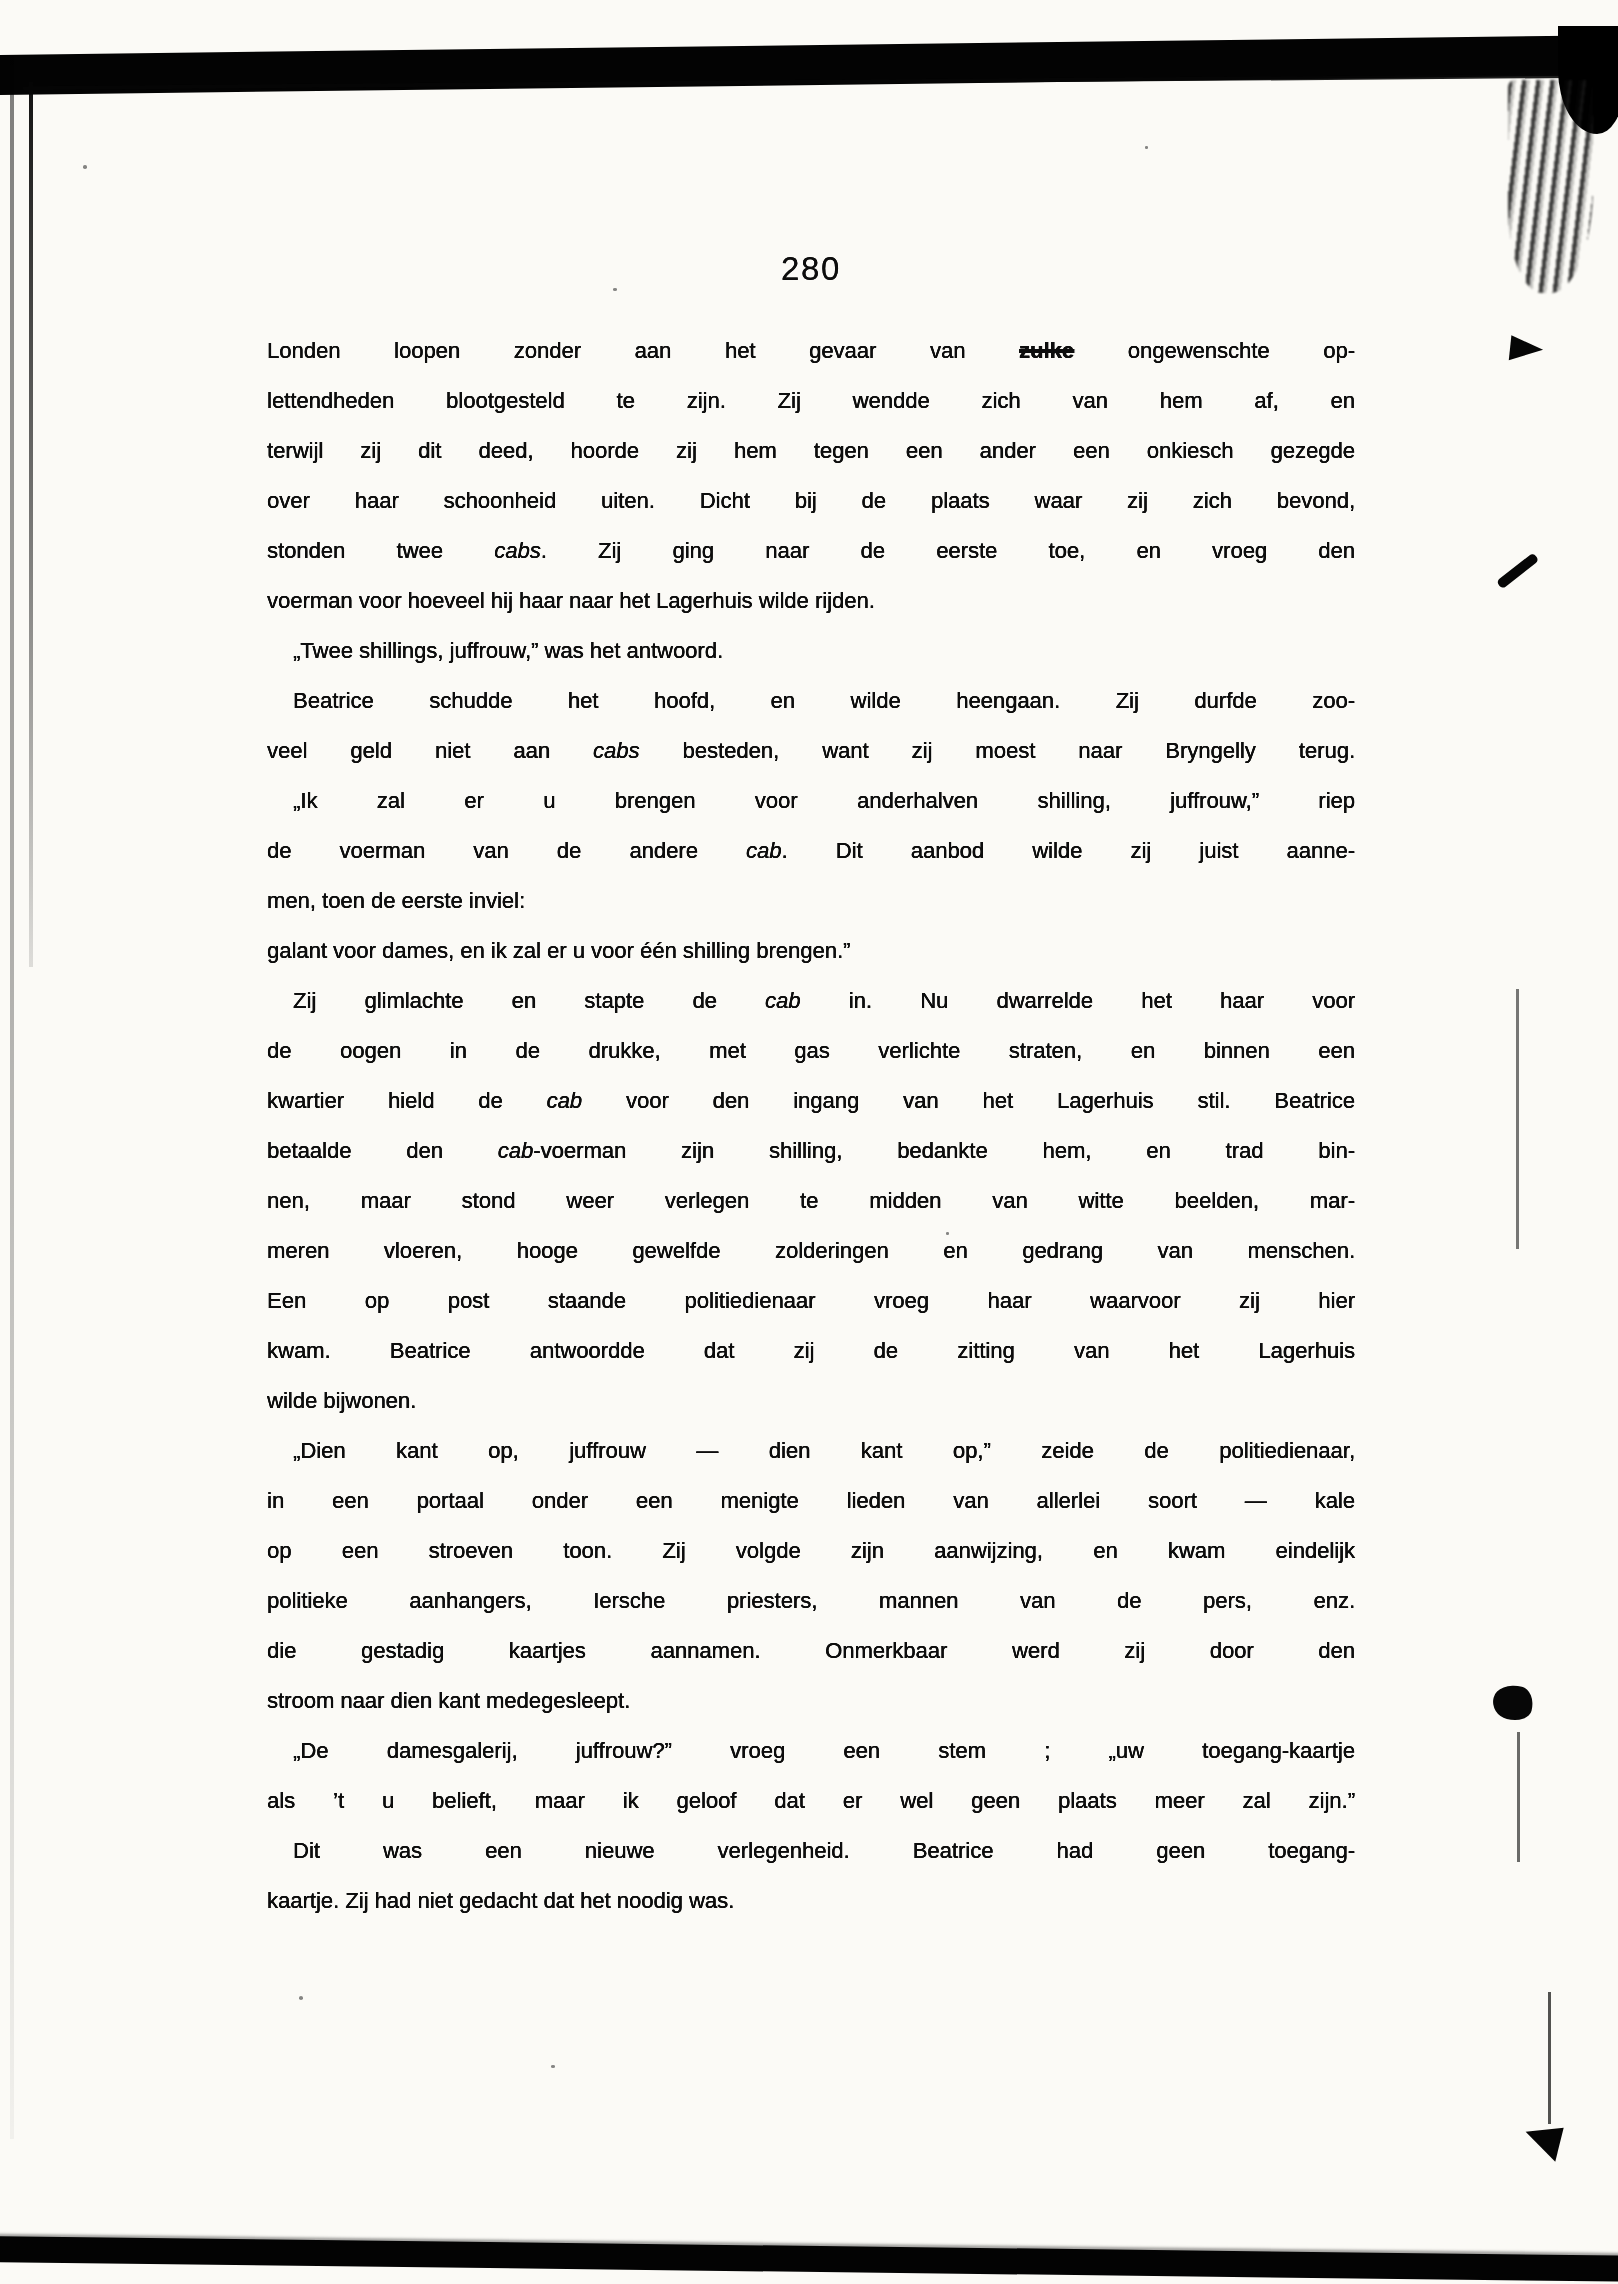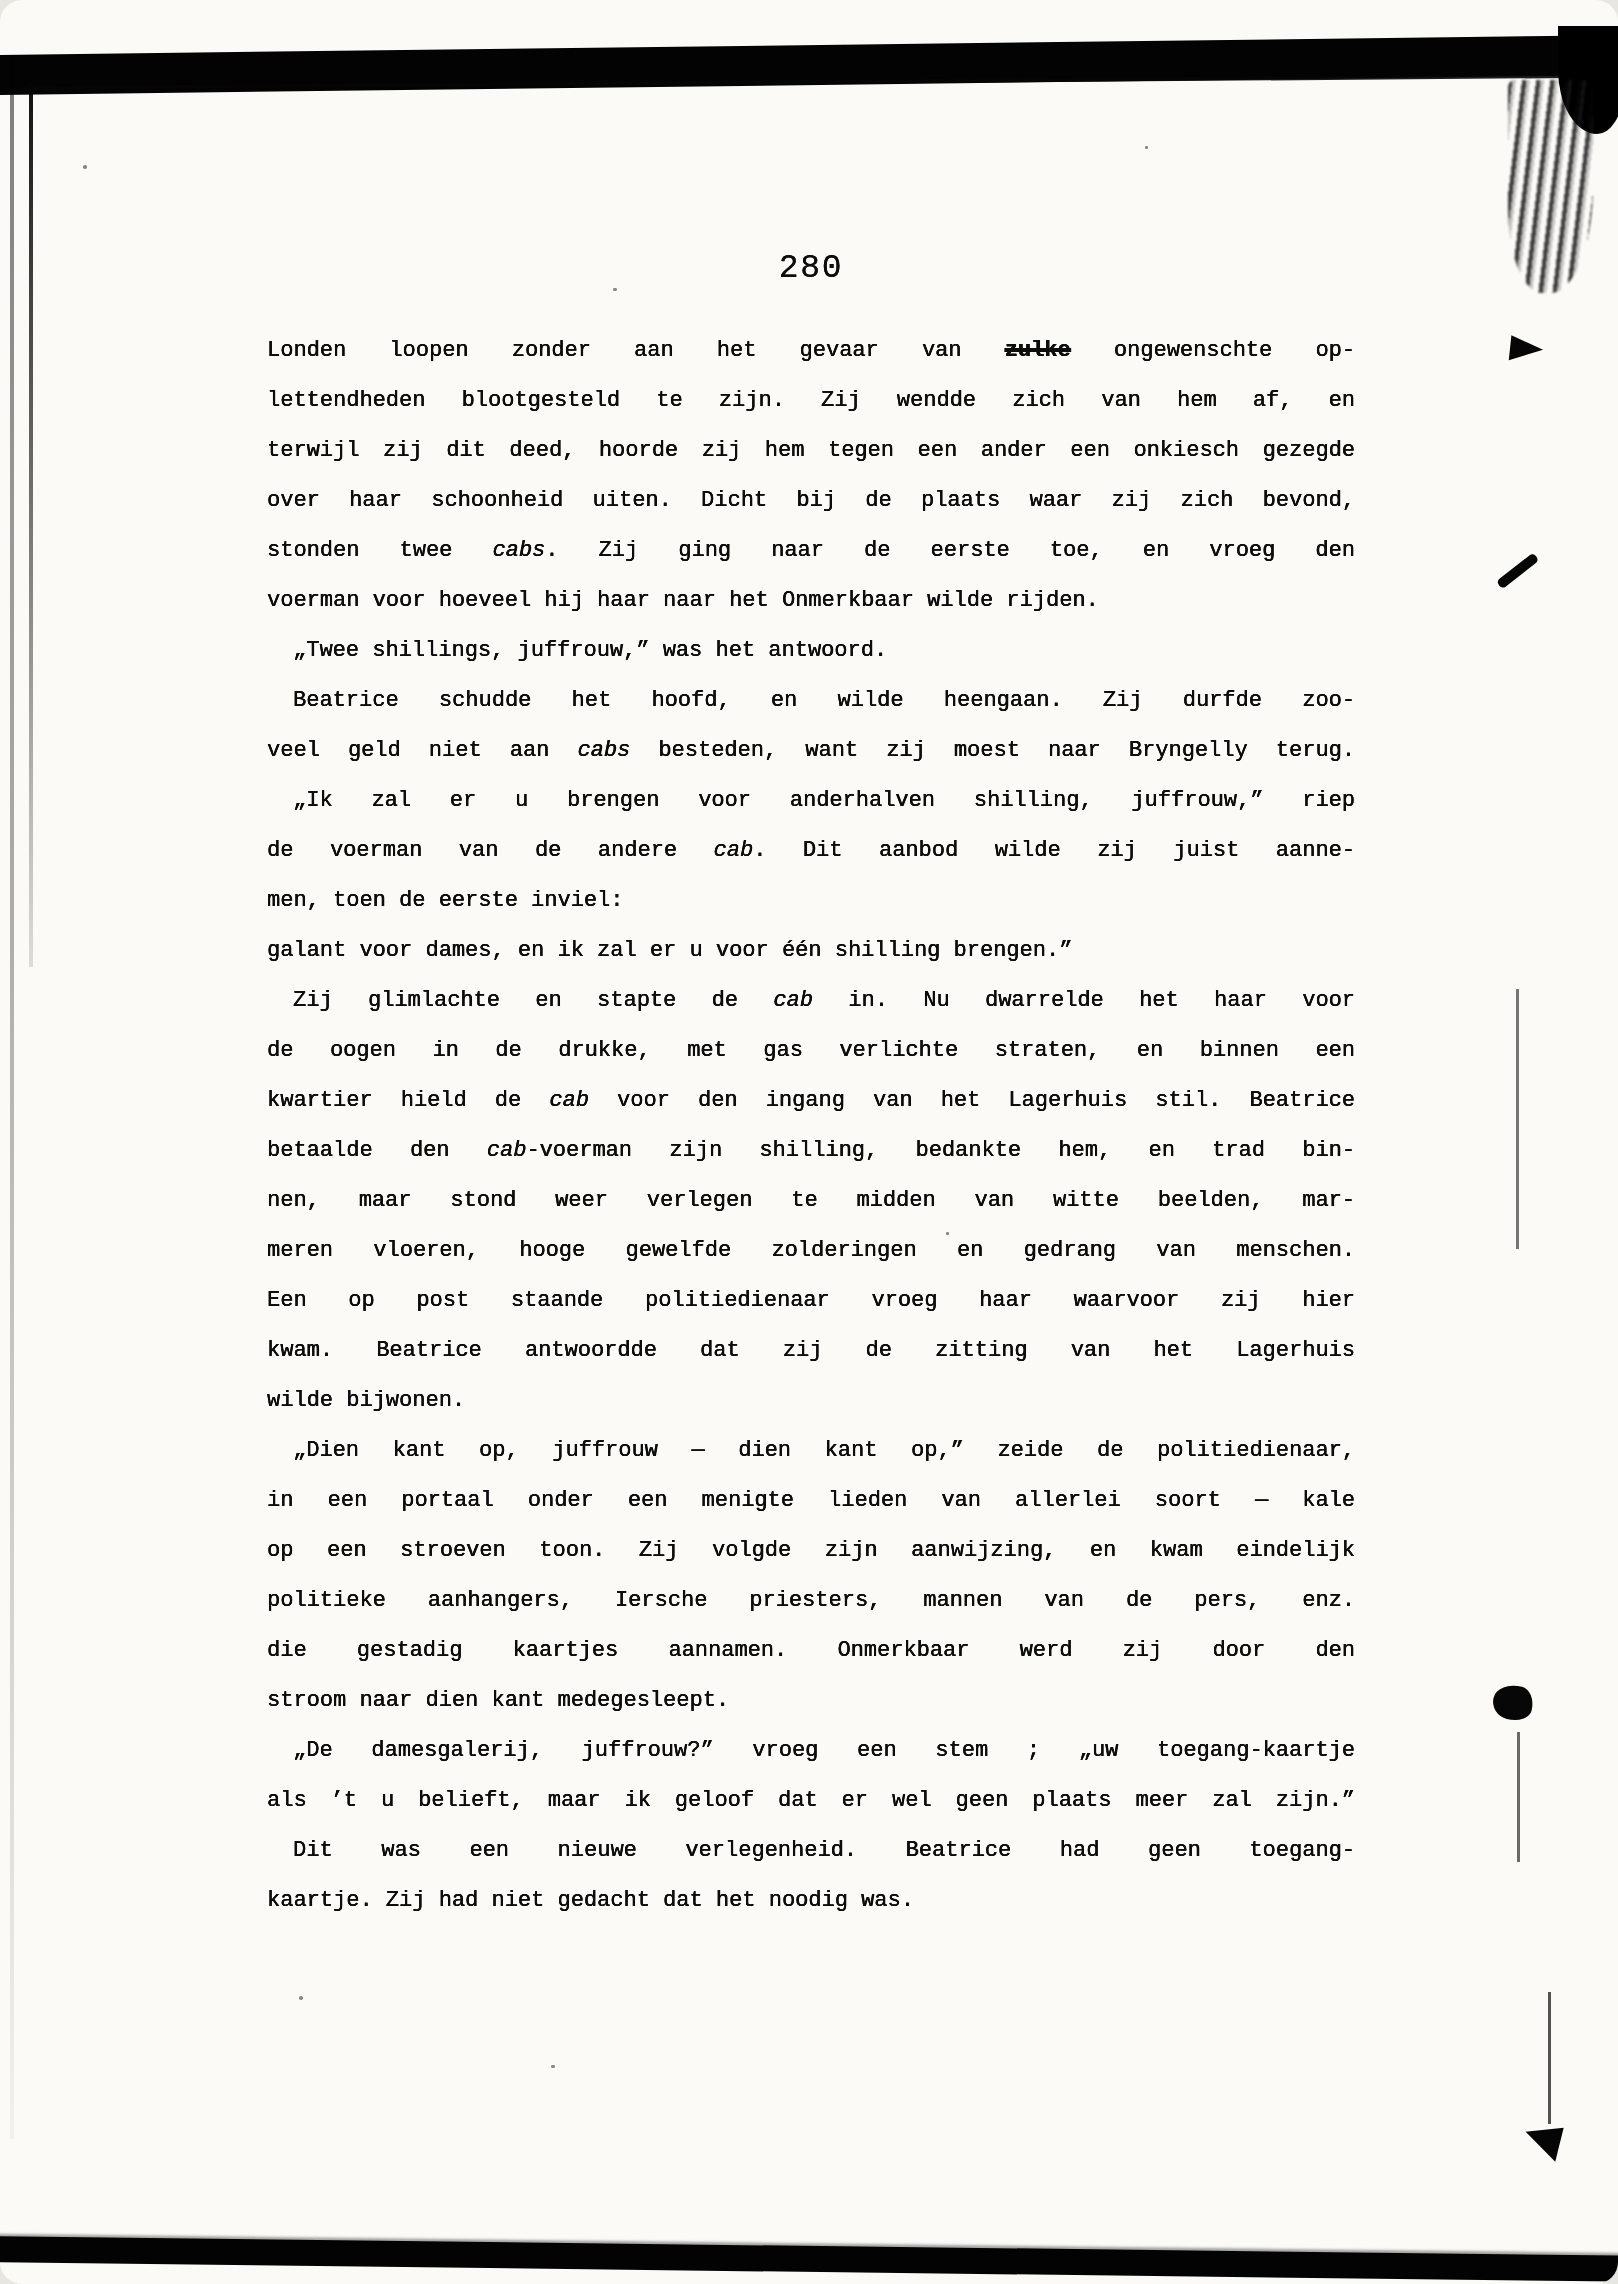--- a/index.html
+++ b/index.html
@@ -5,23 +5,22 @@
   :root{
     --paper:#fbfaf6;
     --ink:#0d0d0d;
   }
   html,body{margin:0;padding:0;background:#e8e6e0;}
   .scan-page{
     position:relative;
     width:1618px;height:2284px;
     background:var(--paper);
     overflow:hidden;
-    font-family:Liberation Mono, monospace;
+    font-family:Liberation Sans, sans-serif;
     color:var(--ink);
-    border-radius:22px;
   }
 
   
   .artifact{position:absolute;pointer-events:none;}
   .top-band{left:-17.4px;top:45px;width:1666px;height:40px;background:#030303;transform:rotate(-0.7deg);}
   .top-thin{left:22.6px;top:80px;width:1571px;height:3.5px;background:#050505;opacity:.9;transform:rotate(-0.45deg);}
   .corner-blot-tr{left:1558px;top:26px;width:65px;height:108px;background:#000;border-radius:0 0 40% 60%;}
   .smear-tr{
     left:1508px;top:80px;width:85px;height:213px;
     background:repeating-linear-gradient(97deg, rgba(5,5,5,.9) 0 4.3px, rgba(60,60,60,.35) 4.3px 7.8px, rgba(0,0,0,0) 7.8px 14px);
@@ -102,21 +101,21 @@
   <div class="artifact dot d6"></div>
   <div class="artifact dot d7"></div>
 
   <div class="page-number">280</div>
   <div class="text-block" id="text-block">
       <div class="line">Londen loopen zonder aan het gevaar van <span class="smudged">zulke</span> ongewenschte op-</div>
       <div class="line">lettendheden blootgesteld te zijn. Zij wendde zich van hem af, en</div>
       <div class="line">terwijl zij dit deed, hoorde zij hem tegen een ander een onkiesch gezegde</div>
       <div class="line">over haar schoonheid uiten. Dicht bij de plaats waar zij zich bevond,</div>
       <div class="line">stonden twee <i>cabs</i>. Zij ging naar de eerste toe, en vroeg den</div>
-      <div class="line nojust">voerman voor hoeveel hij haar naar het Onmerkbaar wilde rijden.</div>
+      <div class="line nojust">voerman voor hoeveel hij haar naar het Lagerhuis wilde rijden.</div>
       <div class="line indent nojust">„Twee shillings, juffrouw,” was het antwoord.</div>
       <div class="line indent">Beatrice schudde het hoofd, en wilde heengaan. Zij durfde zoo-</div>
       <div class="line">veel geld niet aan <i>cabs</i> besteden, want zij moest naar Bryngelly terug.</div>
       <div class="line indent">„Ik zal er u brengen voor anderhalven shilling, juffrouw,” riep</div>
       <div class="line">de voerman van de andere <i>cab</i>. Dit aanbod wilde zij juist aanne-</div>
       <div class="line nojust">men, toen de eerste inviel:</div>
       <div class="line nojust">galant voor dames, en ik zal er u voor één shilling brengen.”</div>
       <div class="line indent">Zij glimlachte en stapte de <i>cab</i> in. Nu dwarrelde het haar voor</div>
       <div class="line">de oogen in de drukke, met gas verlichte straten, en binnen een</div>
       <div class="line">kwartier hield de <i>cab</i> voor den ingang van het Lagerhuis stil. Beatrice</div>

